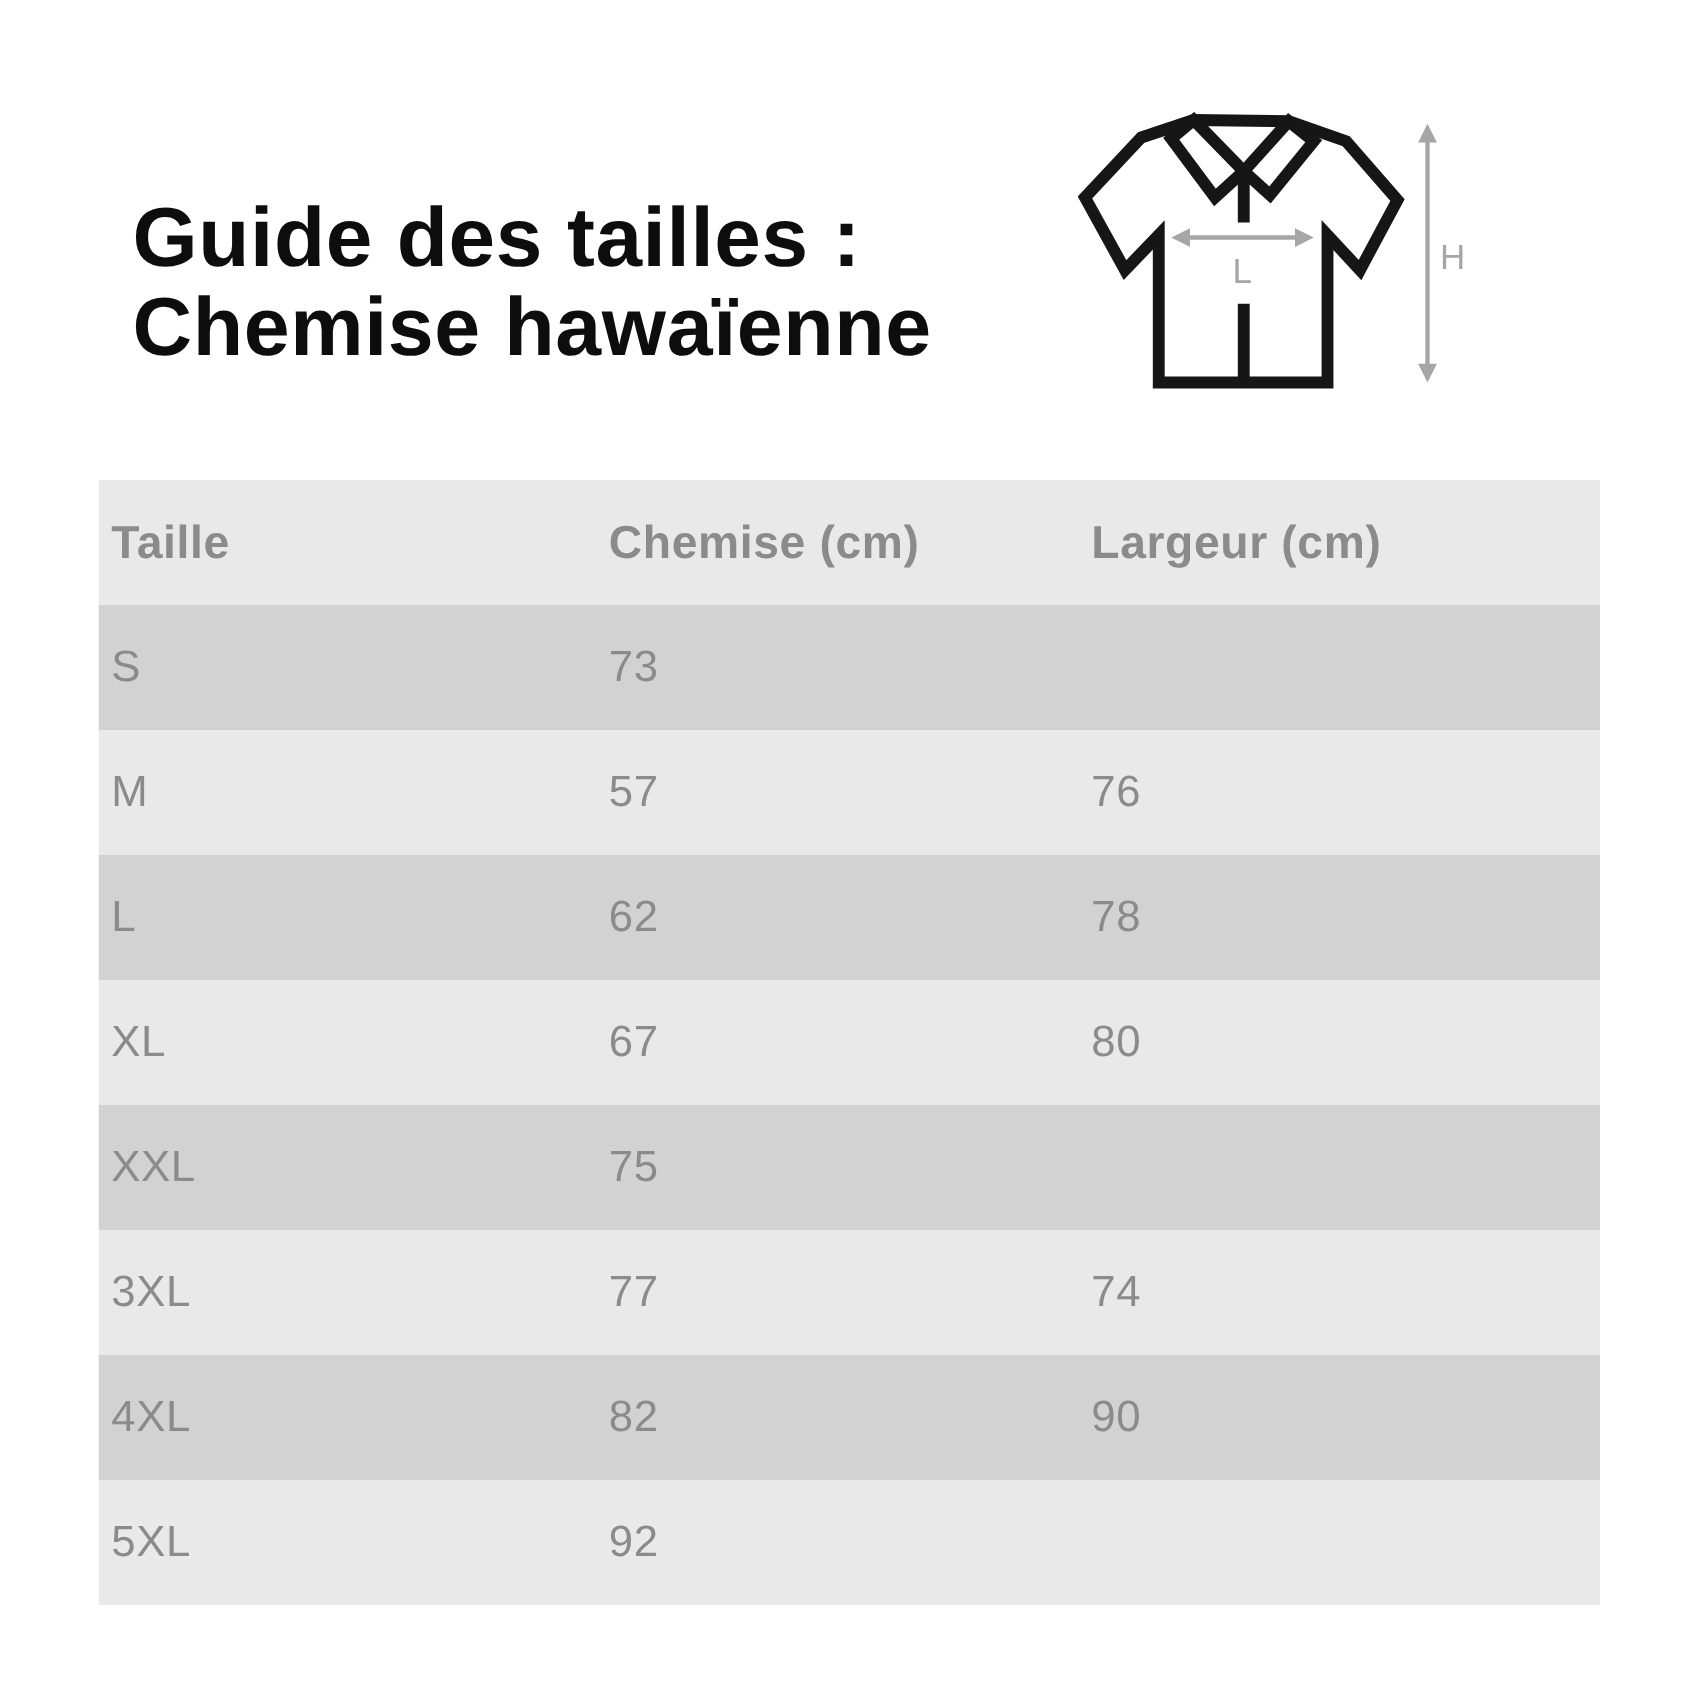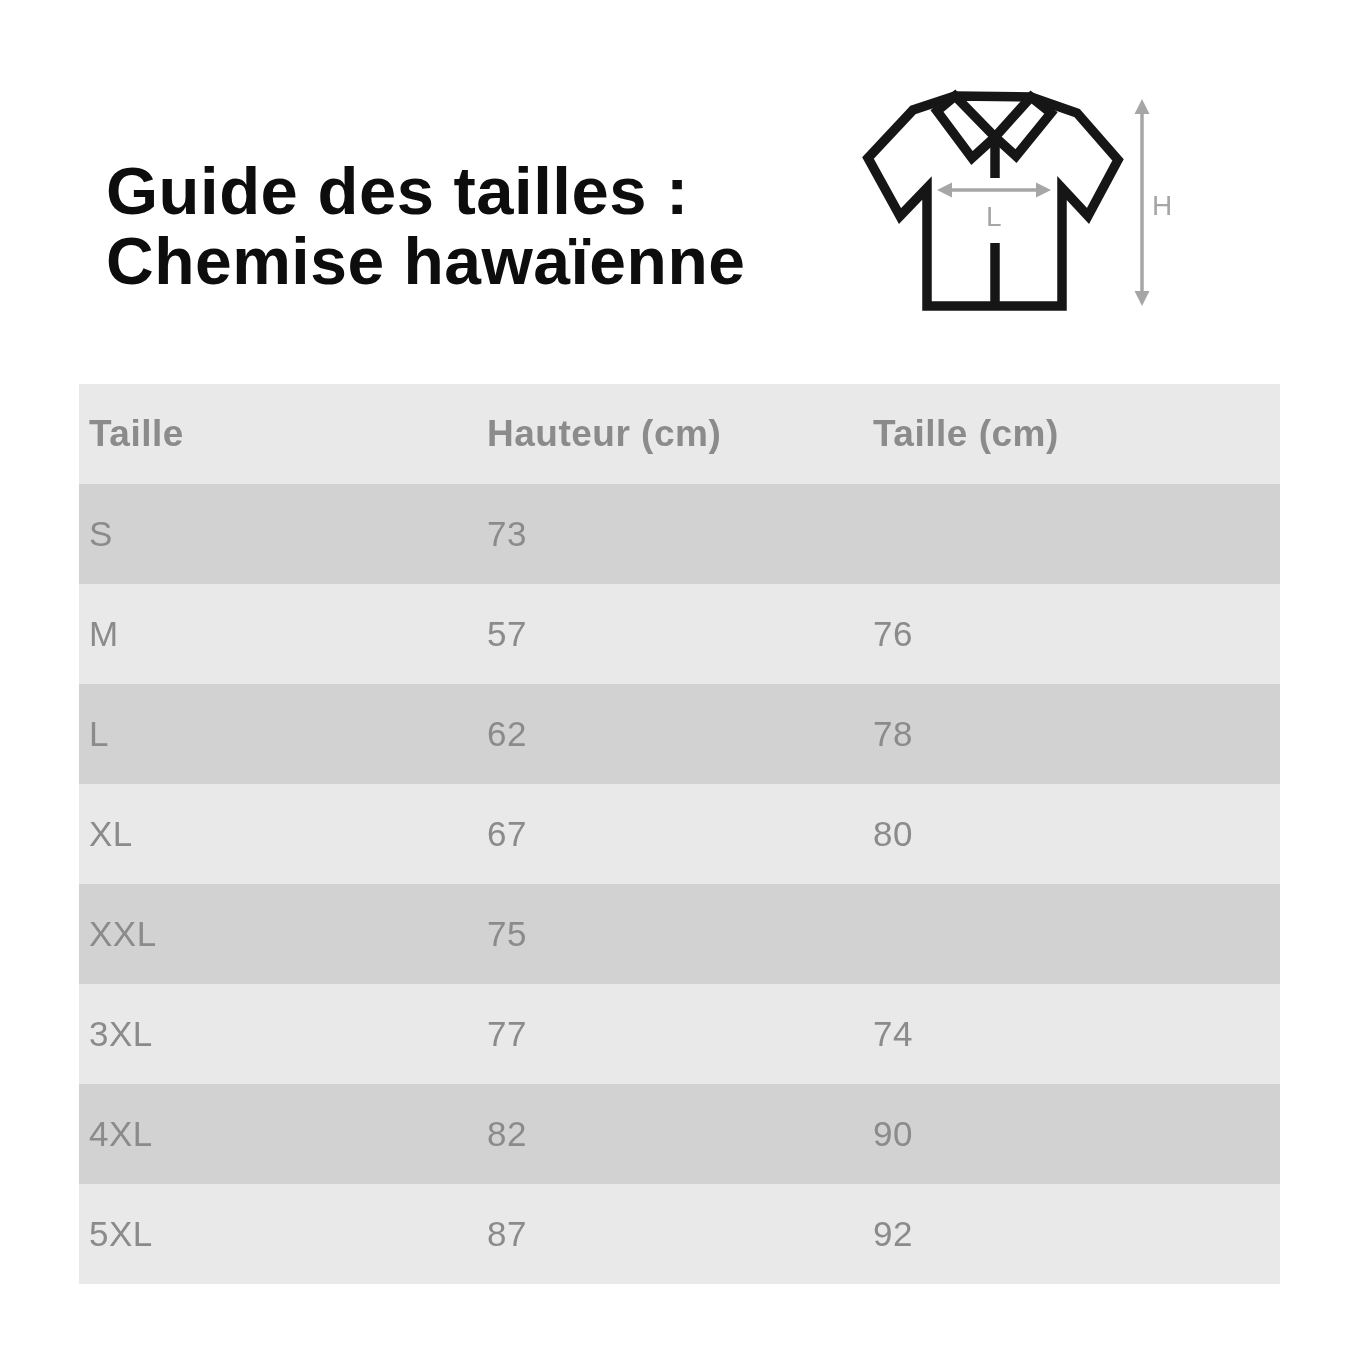--- a/index.html
+++ b/index.html
@@ -85,22 +85,22 @@
         <path d="M 287 14 L 279.5 29 L 294.5 29 Z" stroke="none"></path>
         <path d="M 287 221 L 279.5 206 L 294.5 206 Z" stroke="none"></path>
       </g>
       <text x="297" y="130" font-size="28" fill="#a6a6a6" font-family="Liberation Sans, sans-serif">H</text>
     </svg>
   </div>
 
   <div class="size-table">
     <div class="trow head">
       <div class="cell c1">Taille</div>
-      <div class="cell c2">Hauteur (cm)</div>
-      <div class="cell c3">Taille (cm)</div>
+      <div class="cell c2">Chemise (cm)</div>
+      <div class="cell c3">Largeur (cm)</div>
     </div>
     <div>
     <div class="trow dark">
       <div class="cell c1">S</div>
       <div class="cell c3">73</div>
     </div>
 
     <div class="trow">
       <div class="cell c1">M</div>
       <div class="cell c2">57</div>
@@ -131,19 +131,18 @@
     </div>
 
     <div class="trow dark">
       <div class="cell c1">4XL</div>
       <div class="cell c2">82</div>
       <div class="cell c3">90</div>
     </div>
 
     <div class="trow">
       <div class="cell c1">5XL</div>
-      <div class="cell c2">87</div>
       <div class="cell c3">92</div>
     </div>
   </div>
   </div>
 
 </div>
 
 </body></html>

